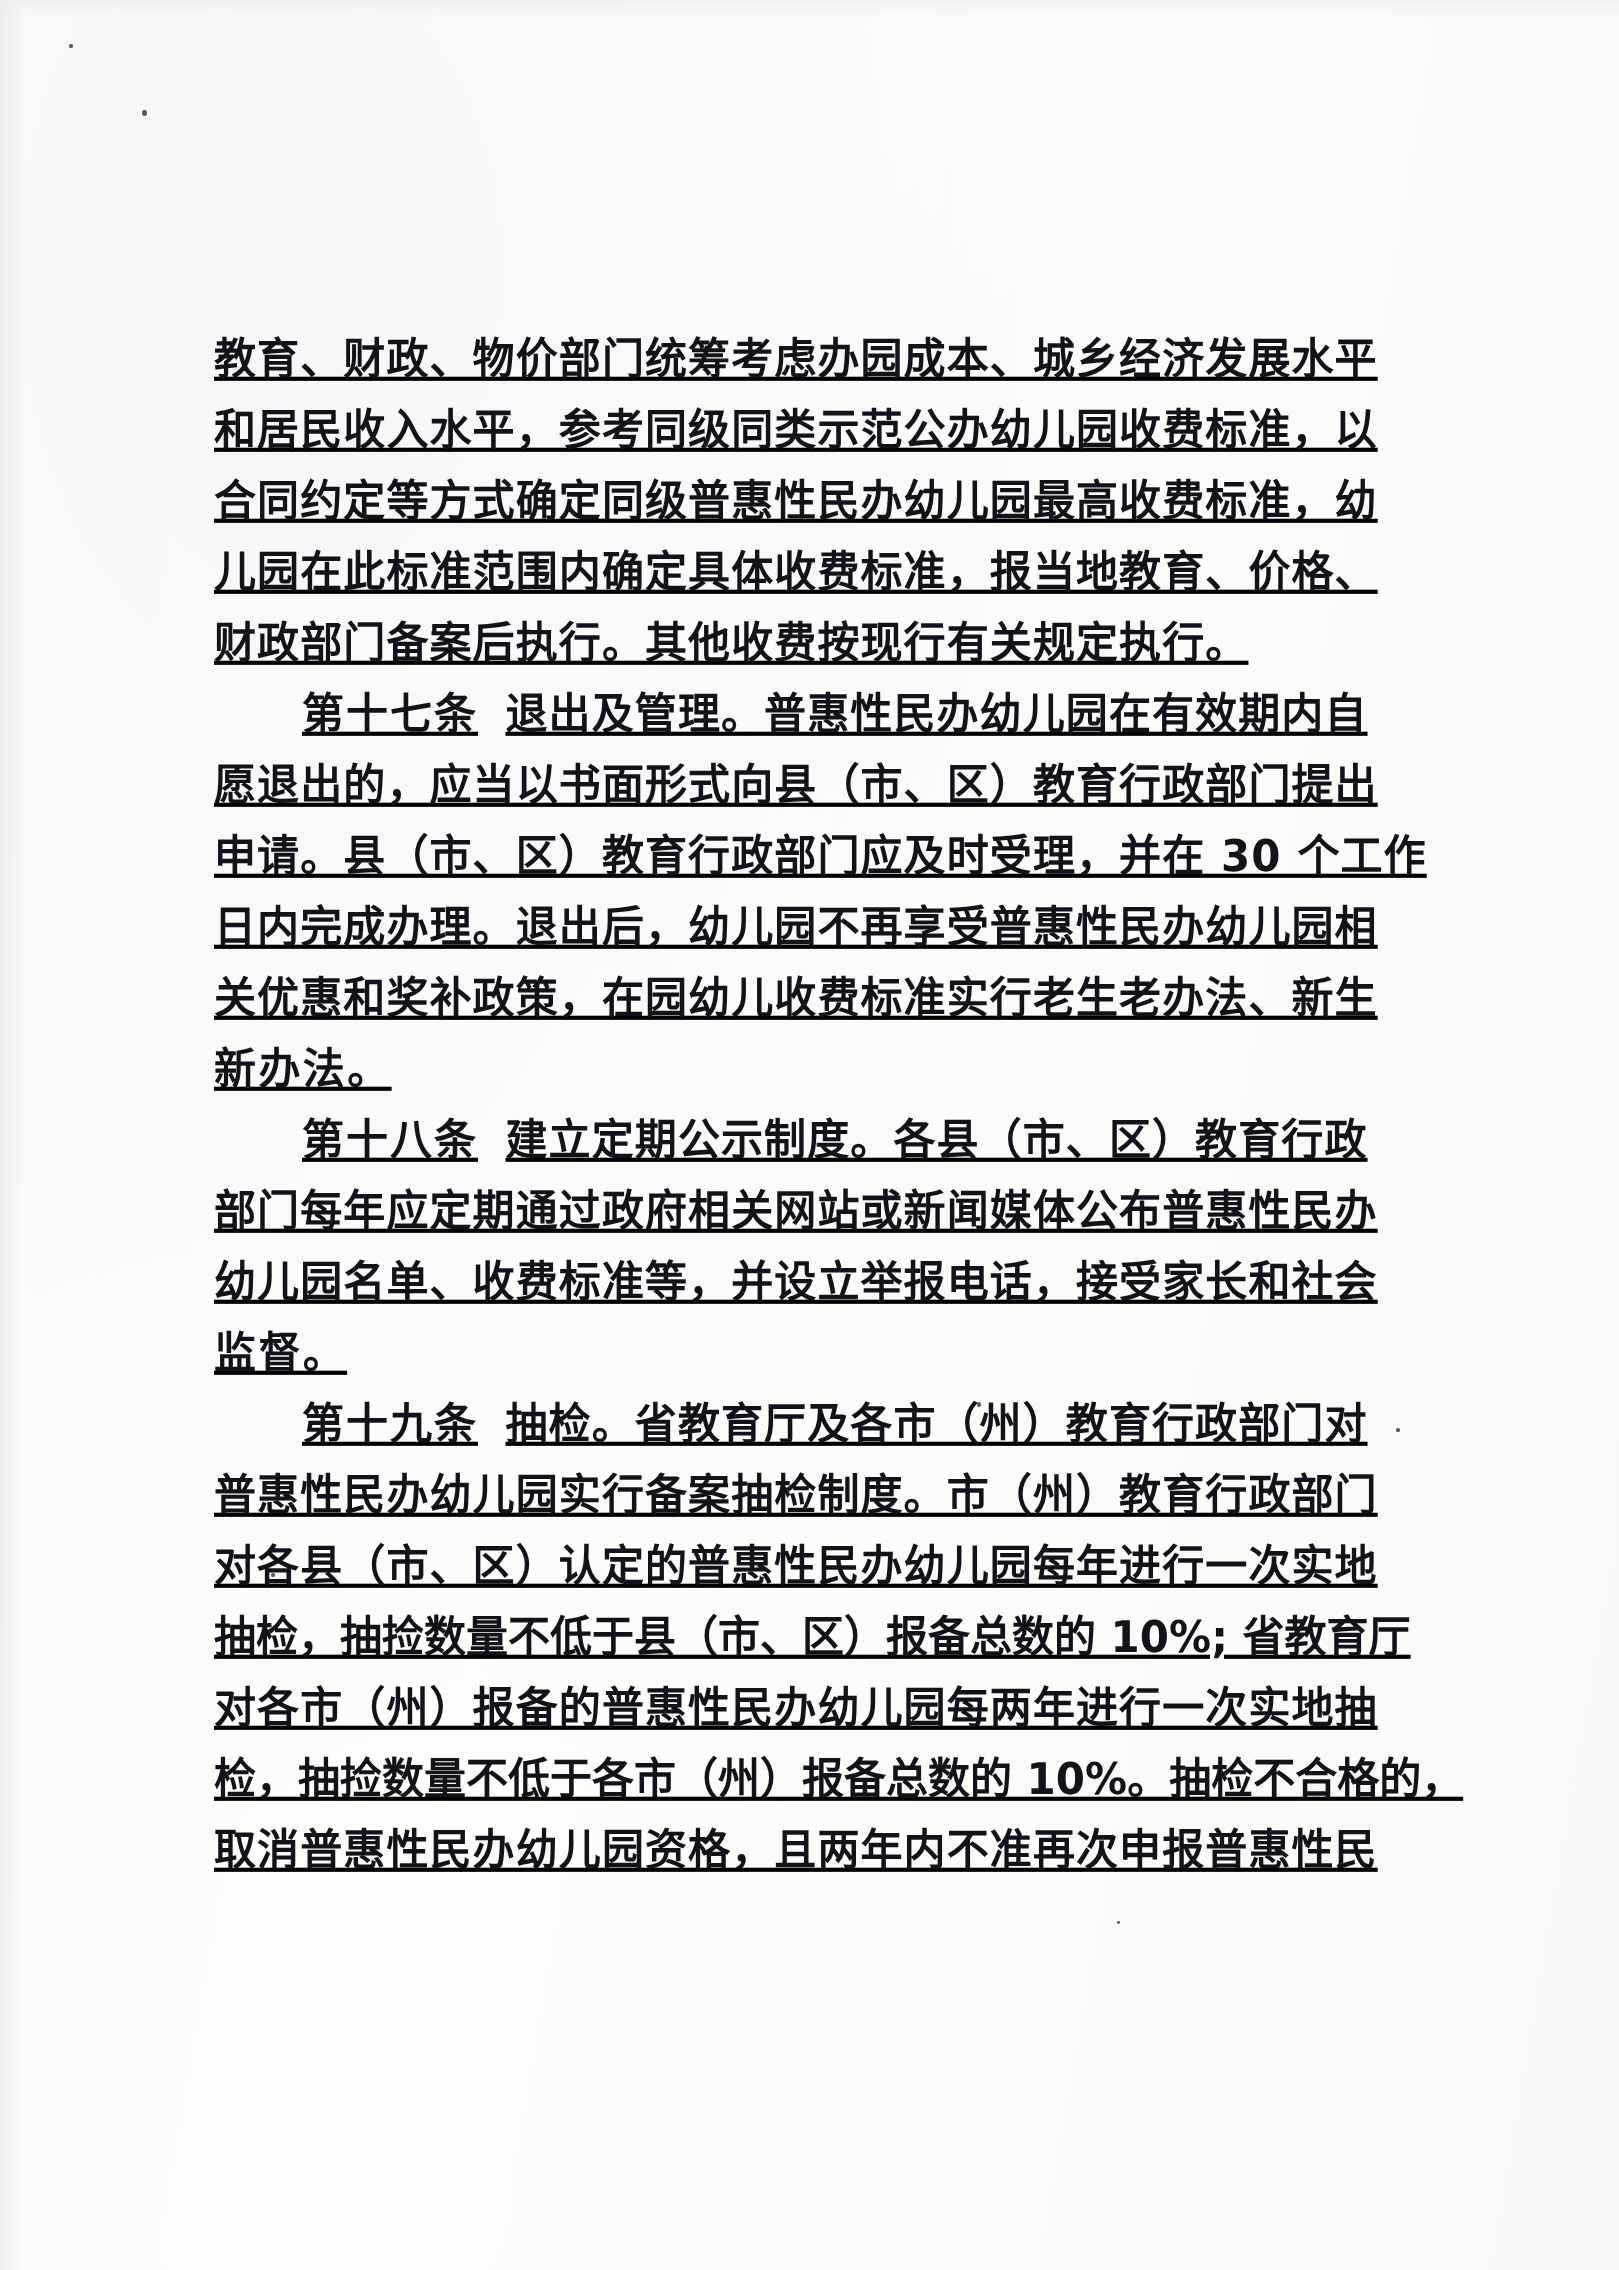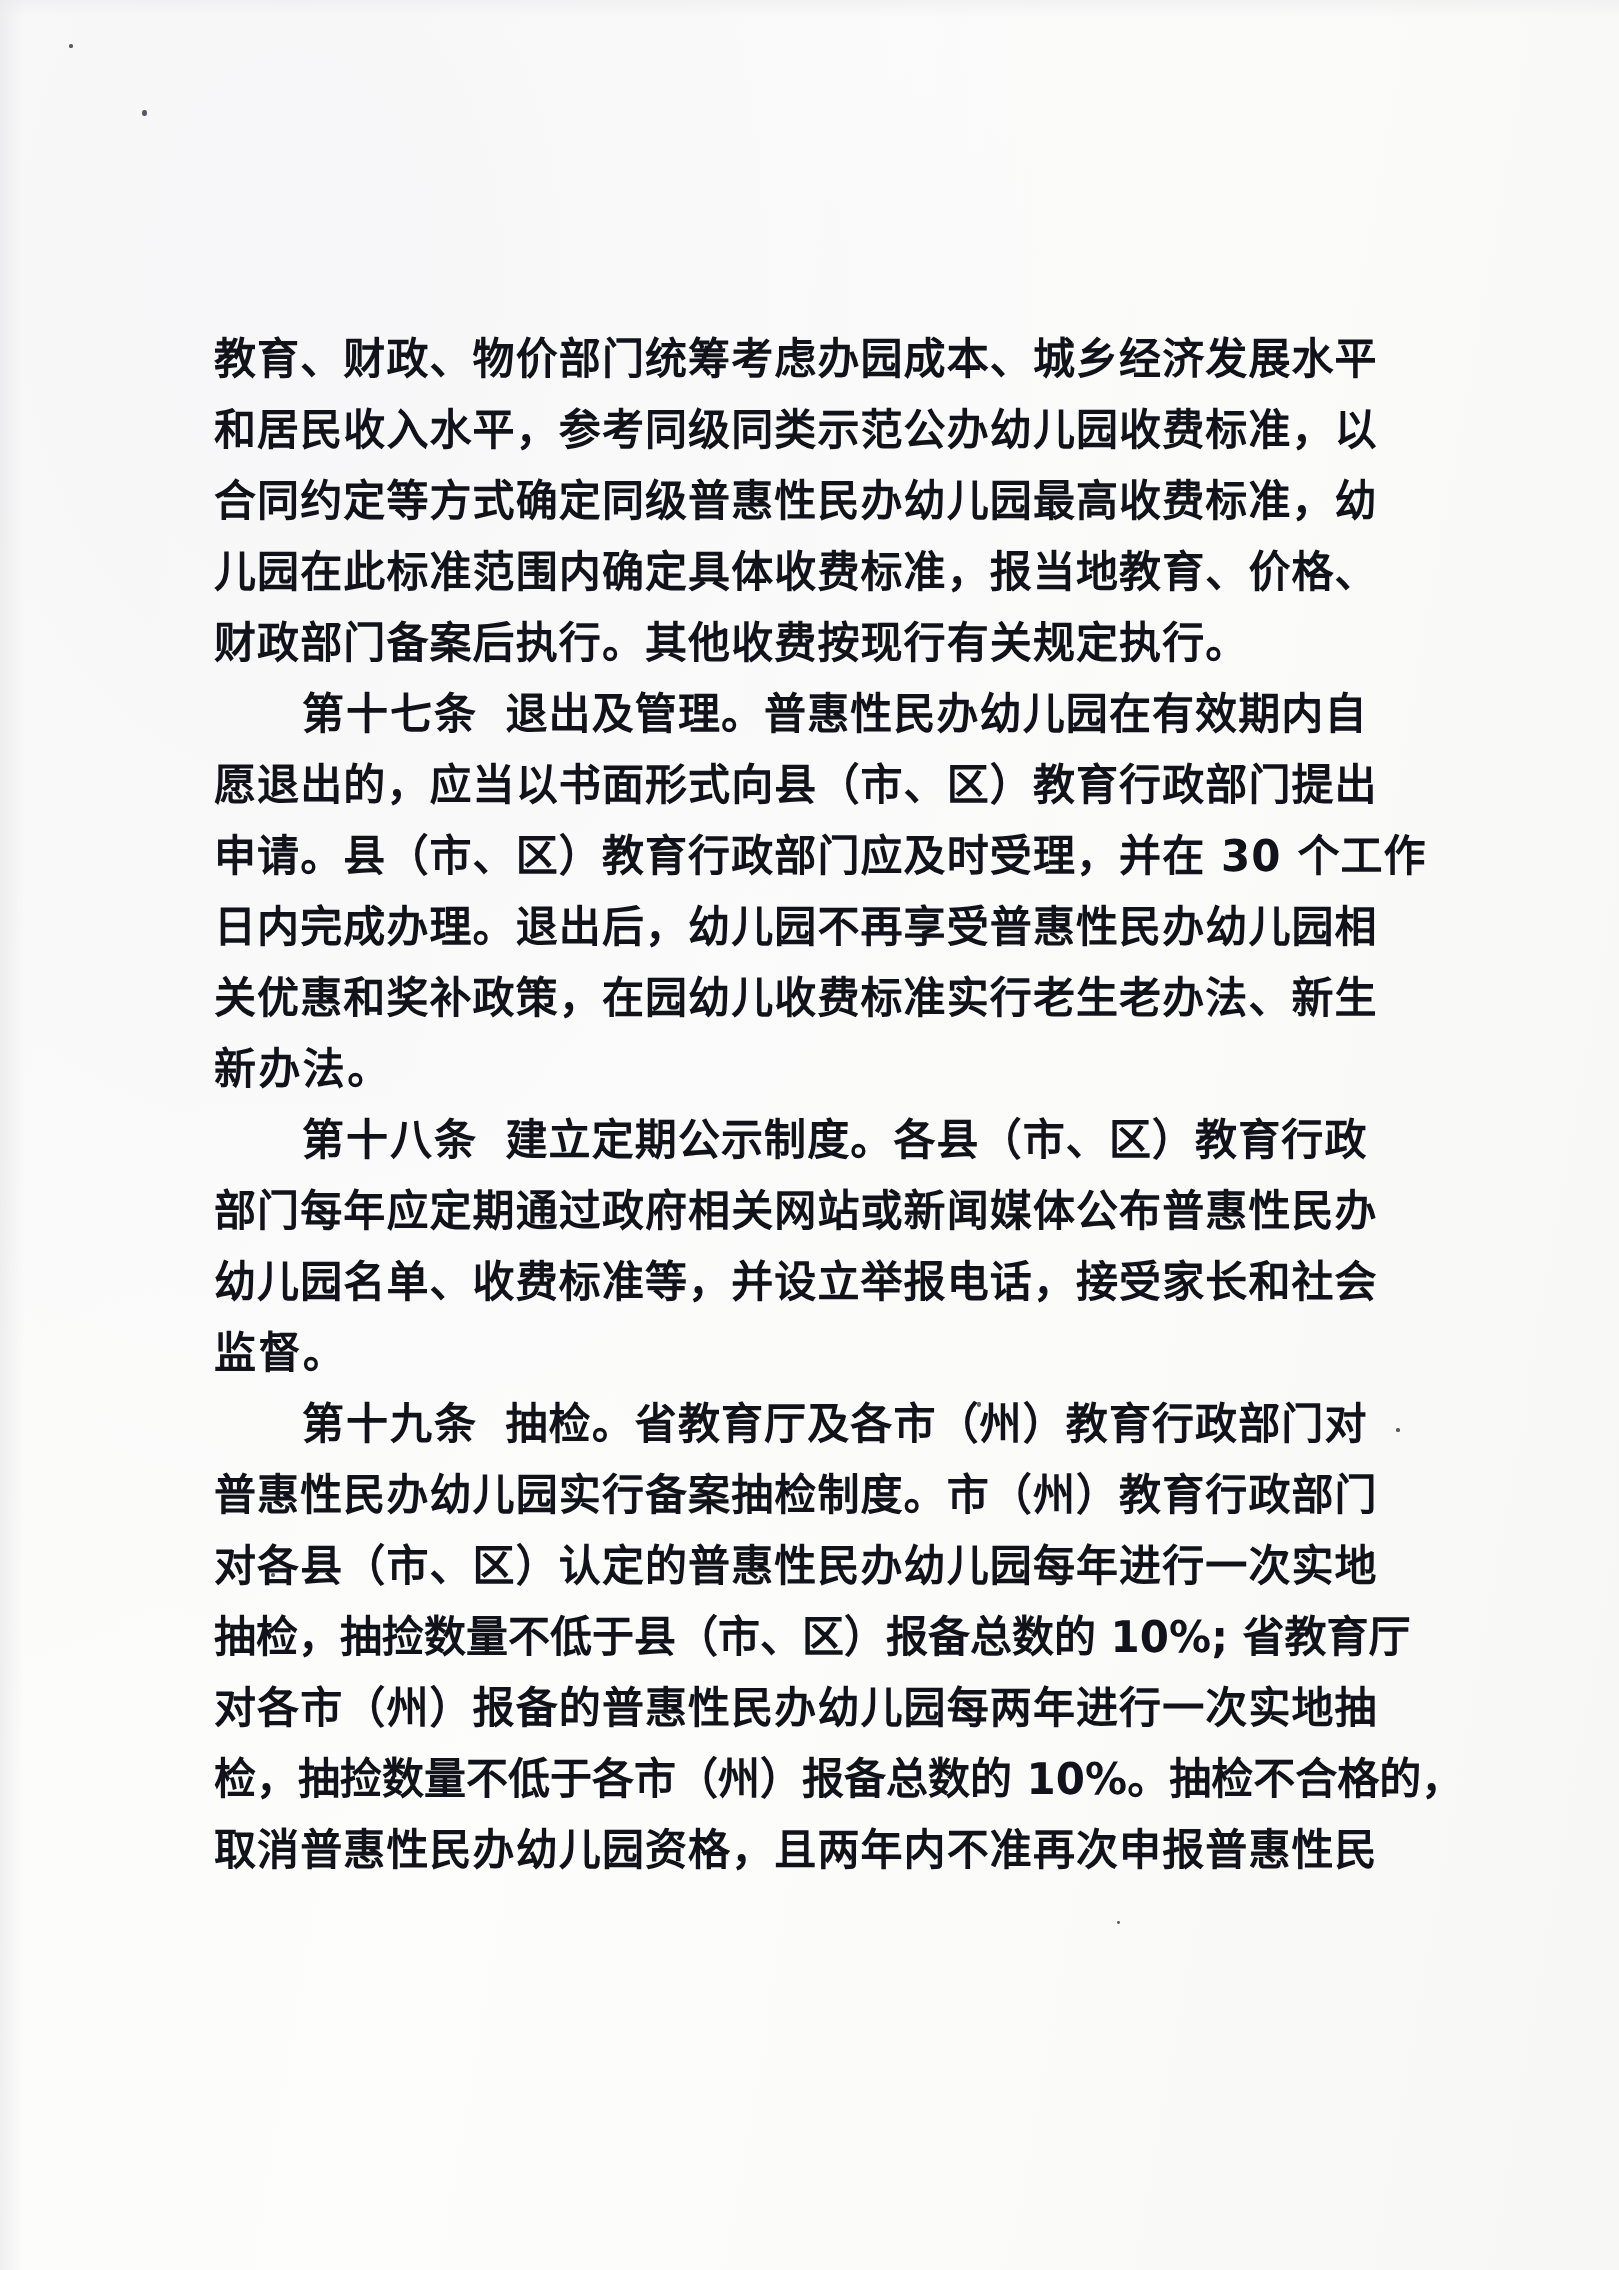--- a/index.html
+++ b/index.html
@@ -52,20 +52,21 @@
     border-radius: 50%;
     opacity: .78;
     pointer-events: none;
   }
 
   .text-block {
     position: absolute;
     left: 214px;
     top: 323px;
     width: 1139px;
+    text-decoration: underline;
   }
 
   .line {
     height: 71px;
     line-height: 71px;
     font-size: 42px;
     color: #12121a;
     white-space: pre;
     letter-spacing: 0.6px;
     font-family: "DejaVu Sans", "Liberation Sans", sans-serif;

